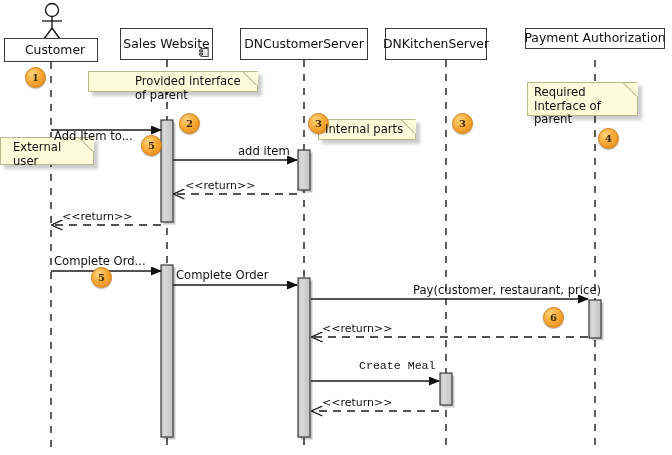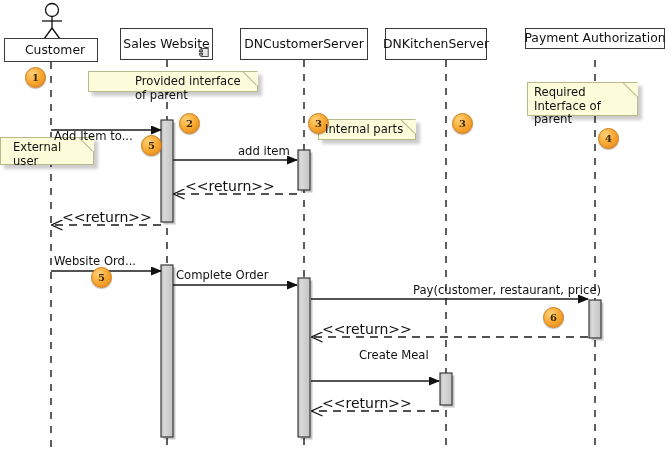--- a/index.html
+++ b/index.html
@@ -62,21 +62,21 @@
     display:flex;align-items:center;justify-content:center;
     font-size:10px;font-weight:bold;color:#3d2a06;
     font-family:"DejaVu Serif","Liberation Serif",serif;
   }
 
   
   .msglabel{
     position:absolute;font-size:11.6px;line-height:12px;color:#111;
     white-space:nowrap;background:transparent;
   }
-  .msglabel.ret{font-size:14px;}
+  .msglabel.ret{font-size:11px;}
 </style>
 </head>
 <body>
 
 <div id="canvas">
 
   <svg id="svg-layer" class="layer" width="672" height="455" xmlns="http://www.w3.org/2000/svg">
     <defs>
       <marker id="solidArrow" markerWidth="11" markerHeight="9" refX="10" refY="4.5" orient="auto" markerUnits="userSpaceOnUse">
         <path d="M0,0 L11,4.5 L0,9 Z" fill="#111"></path>
@@ -190,21 +190,21 @@
         <div class="badge" style="left: 598px; top: 128px;">4</div>
         <div class="badge" style="left: 141px; top: 135px;">5</div>
         <div class="badge" style="left: 91px; top: 267px;">5</div>
         <div class="badge" style="left: 543px; top: 307px;">6</div>
       </div>
     <div id="labels-host">
         <div class="msglabel" style="left: 54px; top: 130px;">Add Item to...</div>
         <div class="msglabel" style="left: 238px; top: 145px;">add item</div>
         <div class="msglabel ret" style="left: 185px; top: 180px;">&lt;&lt;return&gt;&gt;</div>
         <div class="msglabel ret" style="left: 62px; top: 211px;">&lt;&lt;return&gt;&gt;</div>
-        <div class="msglabel" style="left: 54px; top: 255px;">Website Ord...</div>
+        <div class="msglabel" style="left: 54px; top: 255px;">Complete Ord...</div>
         <div class="msglabel" style="left: 176px; top: 269px;">Complete Order</div>
         <div class="msglabel" style="left: 413px; top: 284px;">Pay(customer, restaurant, price)</div>
         <div class="msglabel ret" style="left: 322px; top: 323px;">&lt;&lt;return&gt;&gt;</div>
-        <div class="msglabel" style="left: 359px; top: 349px;">Create Meal</div>
+        <div class="msglabel" style="left: 359px; top: 360px; font-family: Liberation Mono, monospace;">Create Meal</div>
         <div class="msglabel ret" style="left: 322px; top: 397px;">&lt;&lt;return&gt;&gt;</div>
       </div>
   </div>
 </div>
 
 </body></html>

